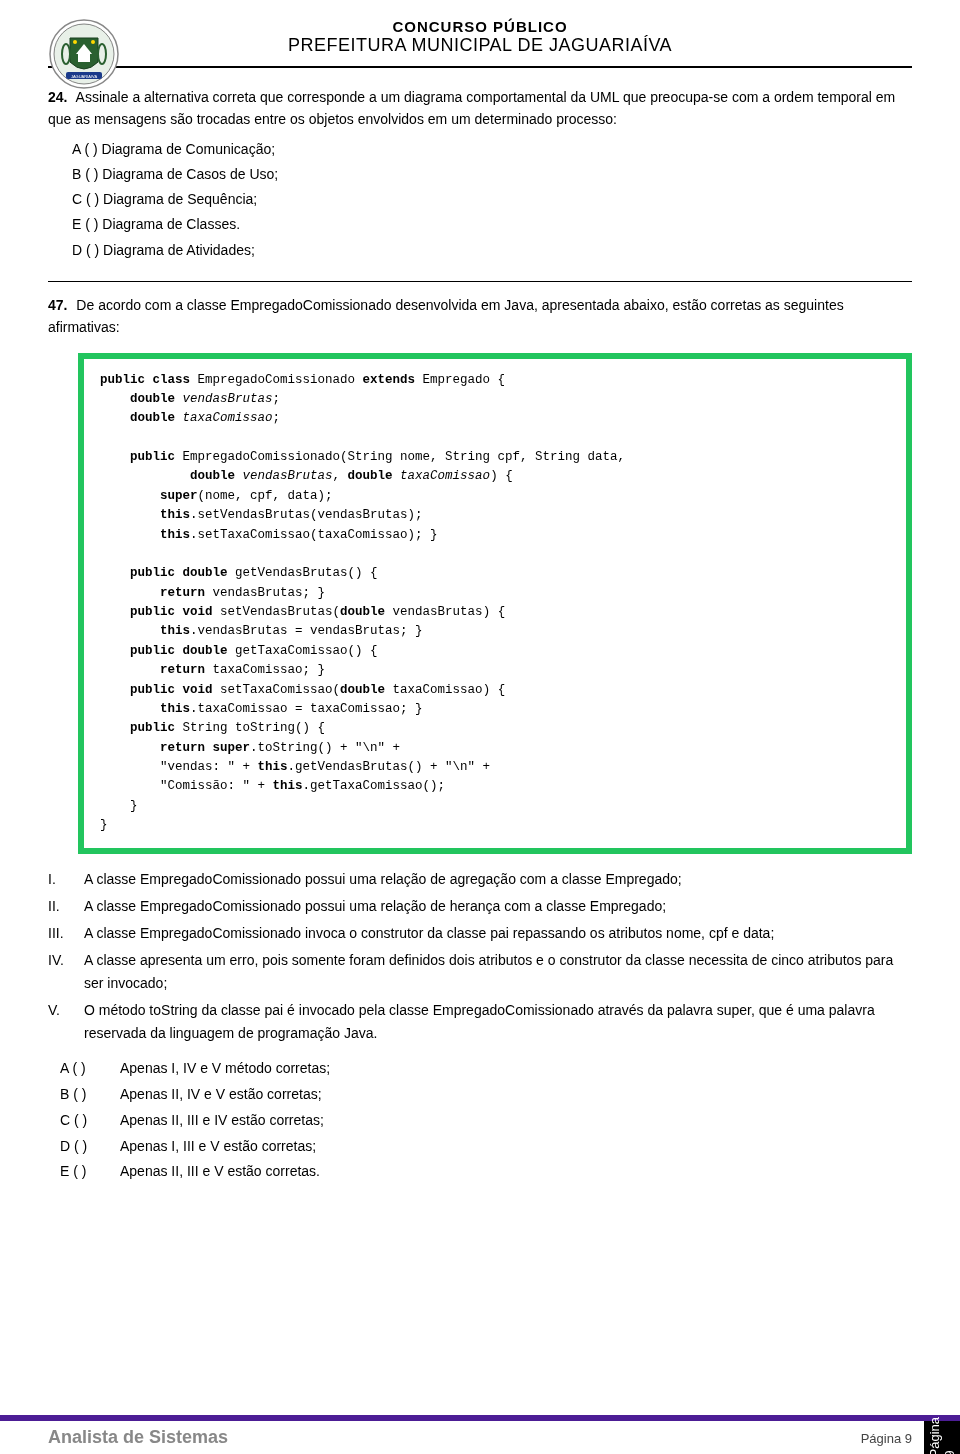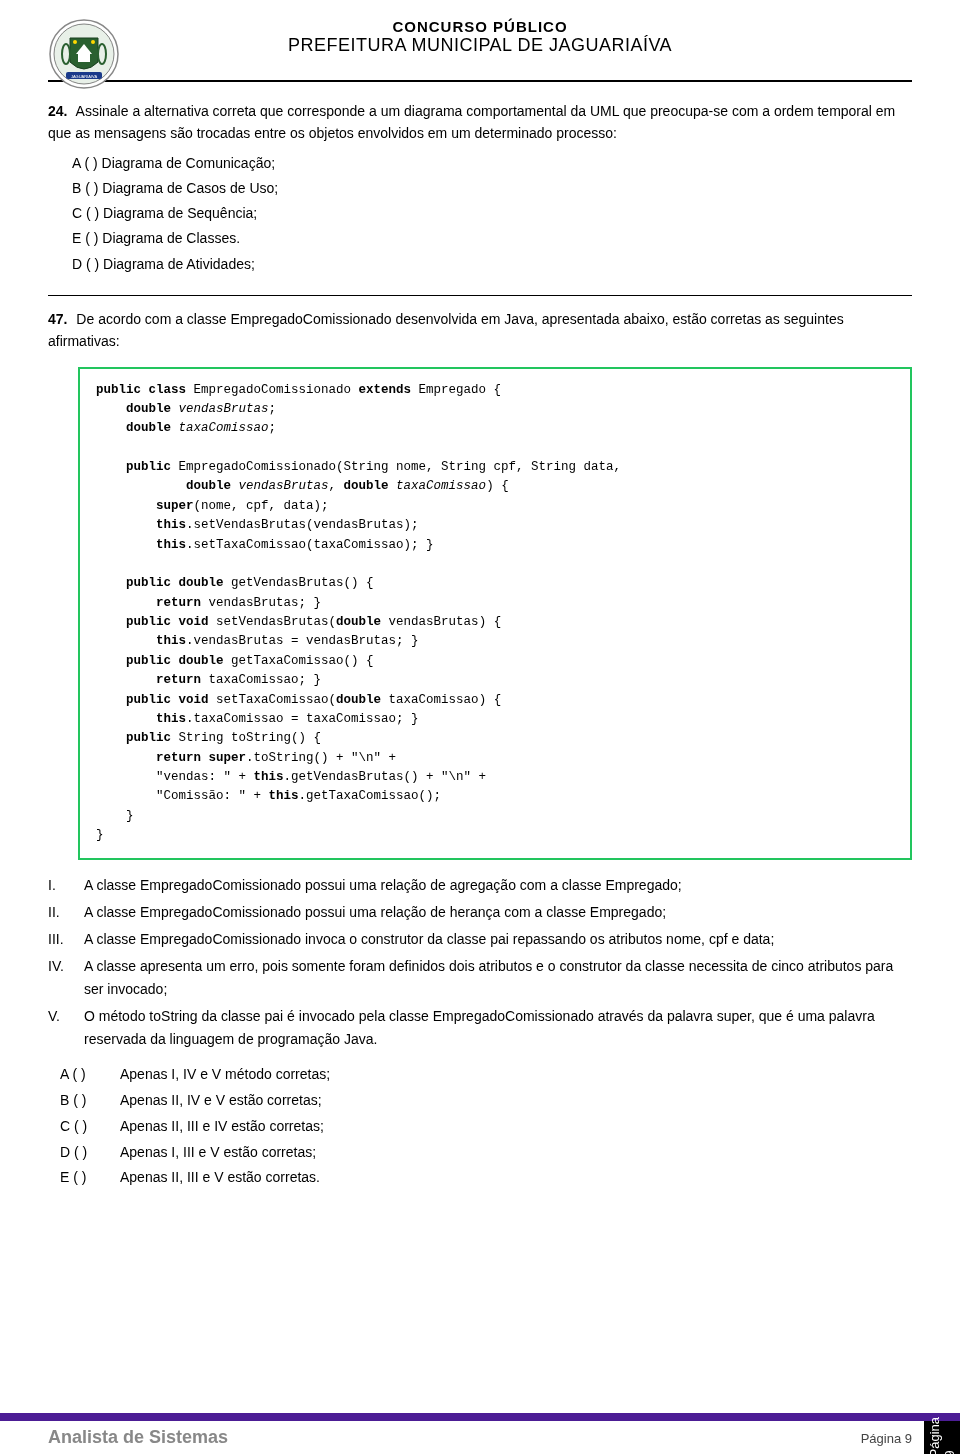--- a/index.html
+++ b/index.html
@@ -20,21 +20,21 @@
       padding: 18px 48px 80px 48px;
       position: relative;
     }
 
     
     .header {
       display: flex;
       align-items: center;
       justify-content: center;
       border-bottom: 2px solid #000;
-      padding-bottom: 24px;
+      padding-bottom: 10px;
       margin-bottom: 18px;
       position: relative;
     }
 
     .header-logo {
       position: absolute;
       left: 0;
       top: 0;
       width: 72px;
       height: 72px;
@@ -85,38 +85,38 @@
 
     .options-list li {
       font-size: 14px;
       line-height: 1.8;
       margin-left: 6px;
     }
 
     
     .code-block {
       background: #fff;
-      border: 2px solid #22c55e;
+      border: 6px solid #22c55e;
       margin: 14px 0 14px 30px;
       padding: 12px 16px;
       font-family: 'Courier New', Courier, monospace;
       font-size: 12.5px;
       line-height: 1.55;
       color: #000;
     }
 
     .kw { font-weight: bold; color: #000; }
 
     
     .footer {
       position: absolute;
       bottom: 0;
       left: 0;
       right: 0;
-      border-top: 8px solid #4c1d95;
+      border-top: 6px solid #4c1d95;
       display: flex;
       justify-content: space-between;
       align-items: center;
       padding: 6px 48px;
     }
 
     .footer-left {
       font-size: 18px;
       font-weight: bold;
       color: #888;

